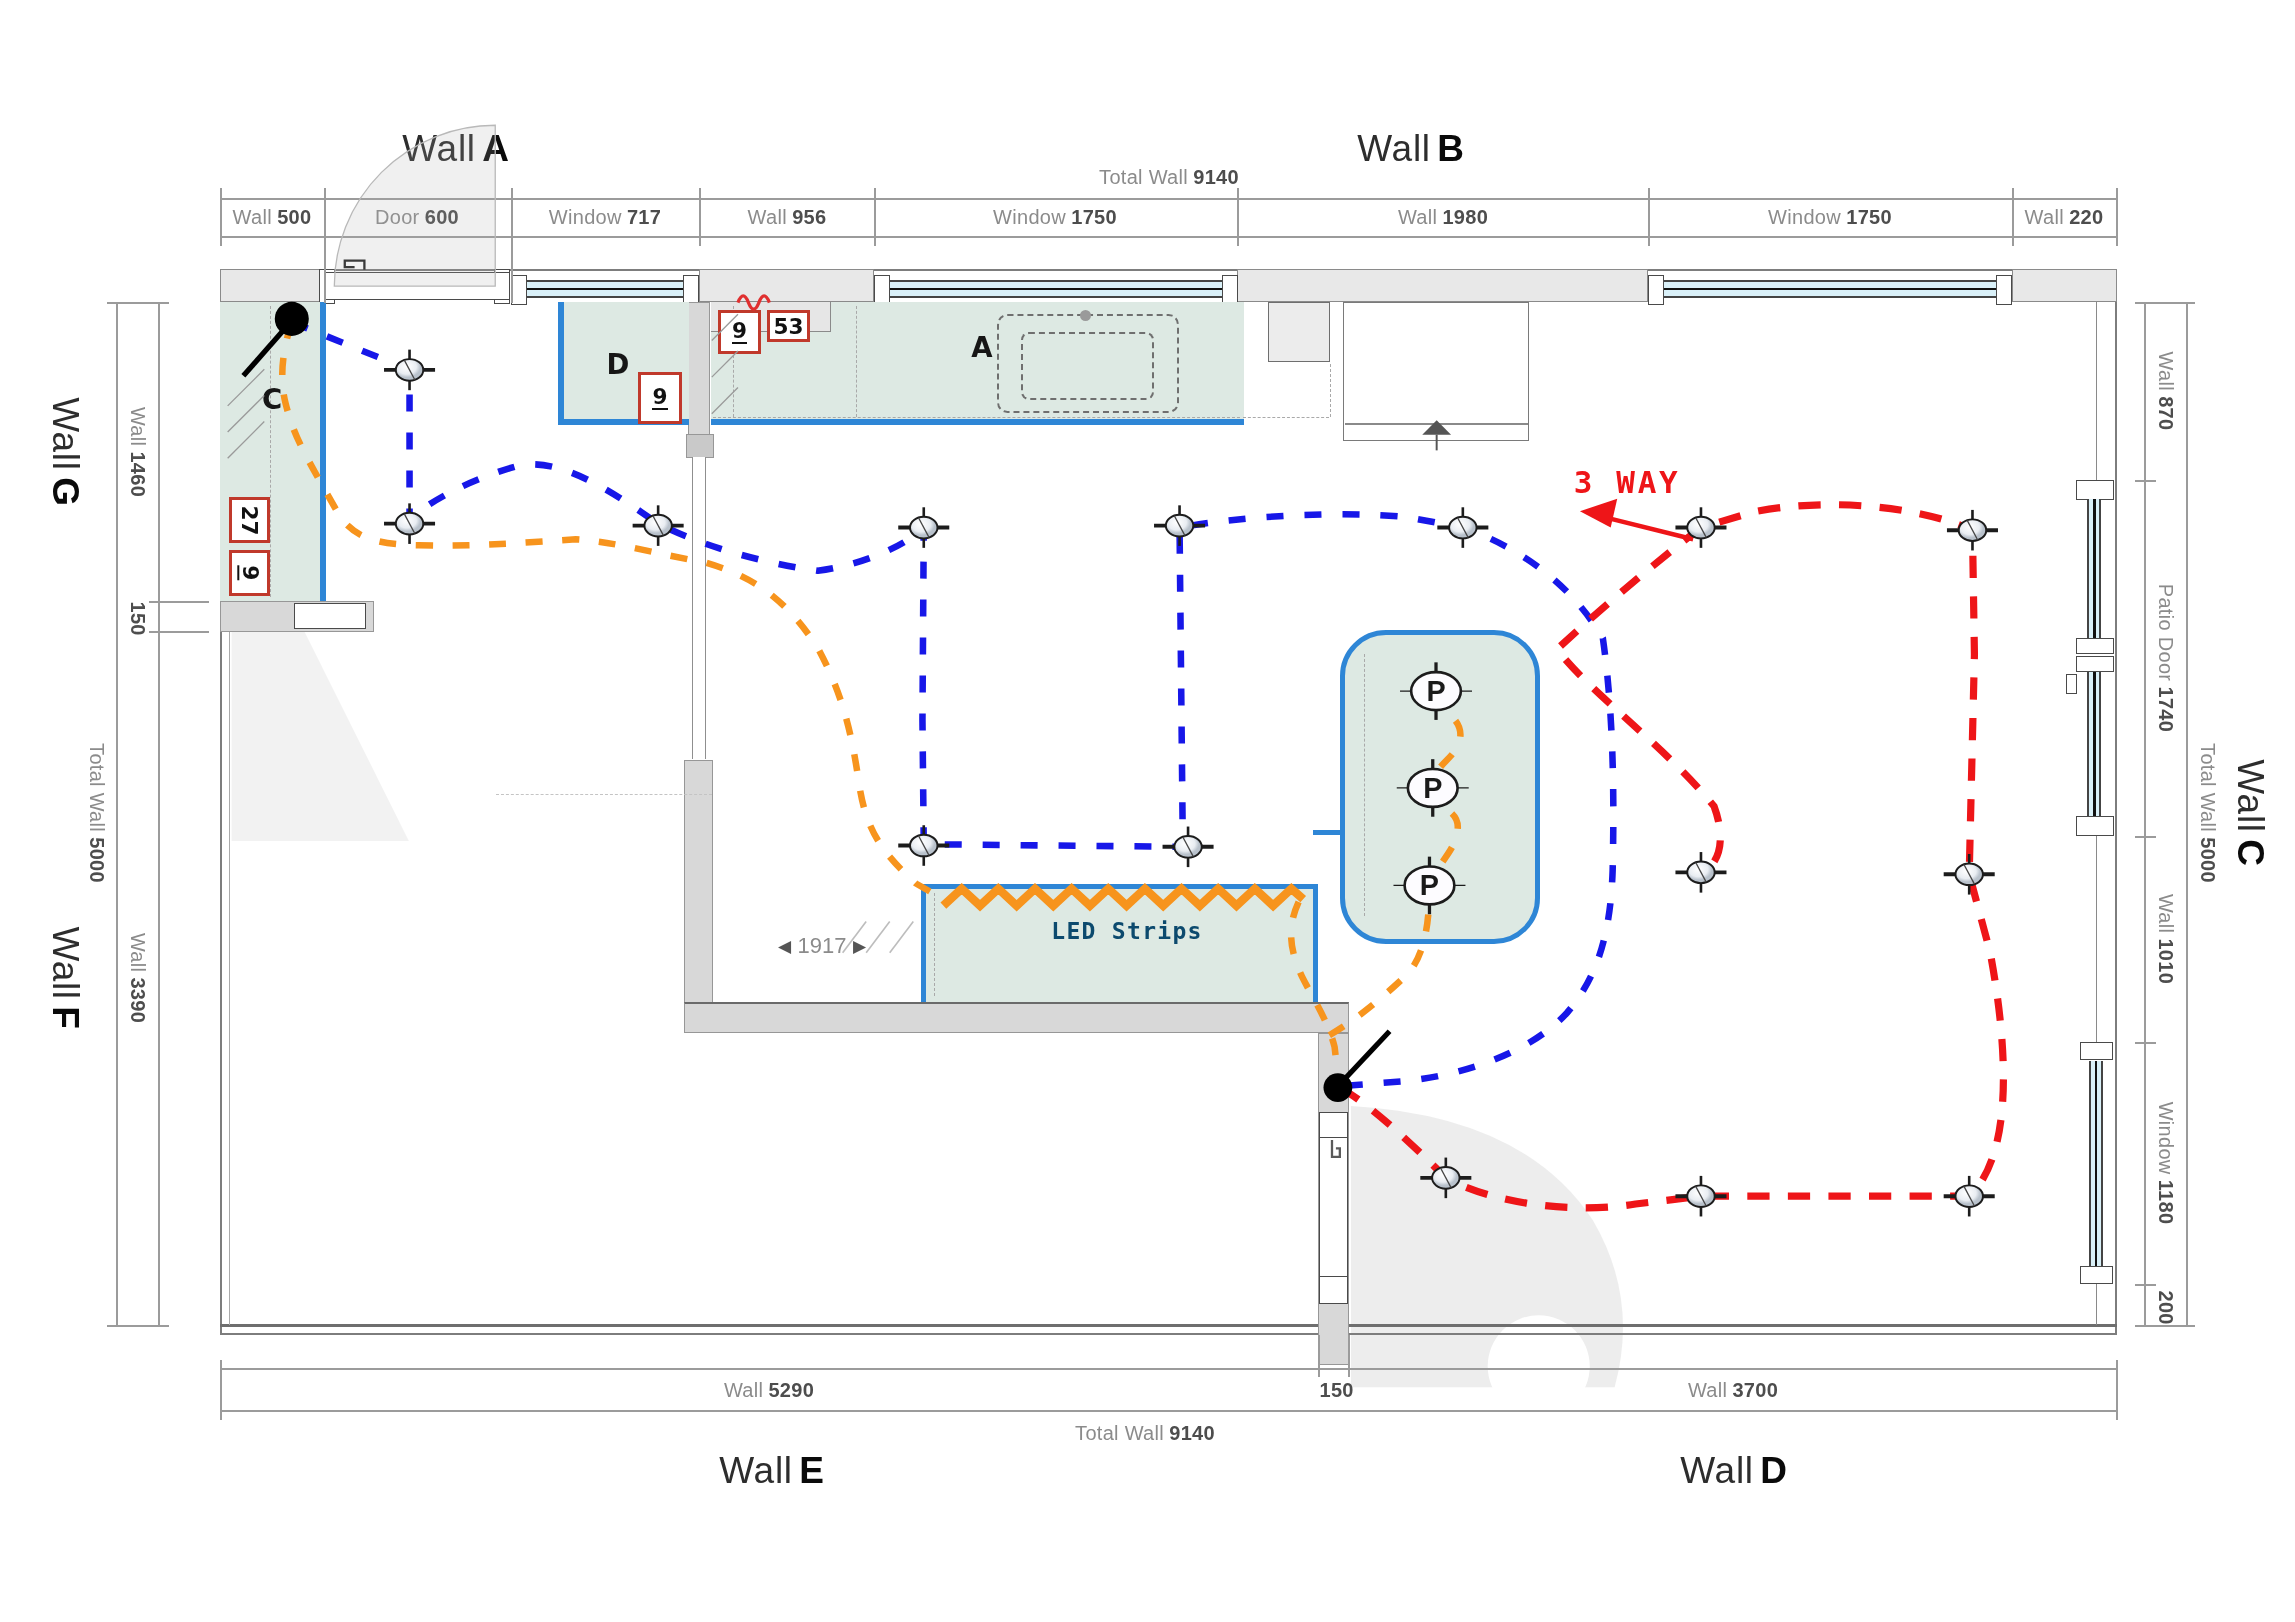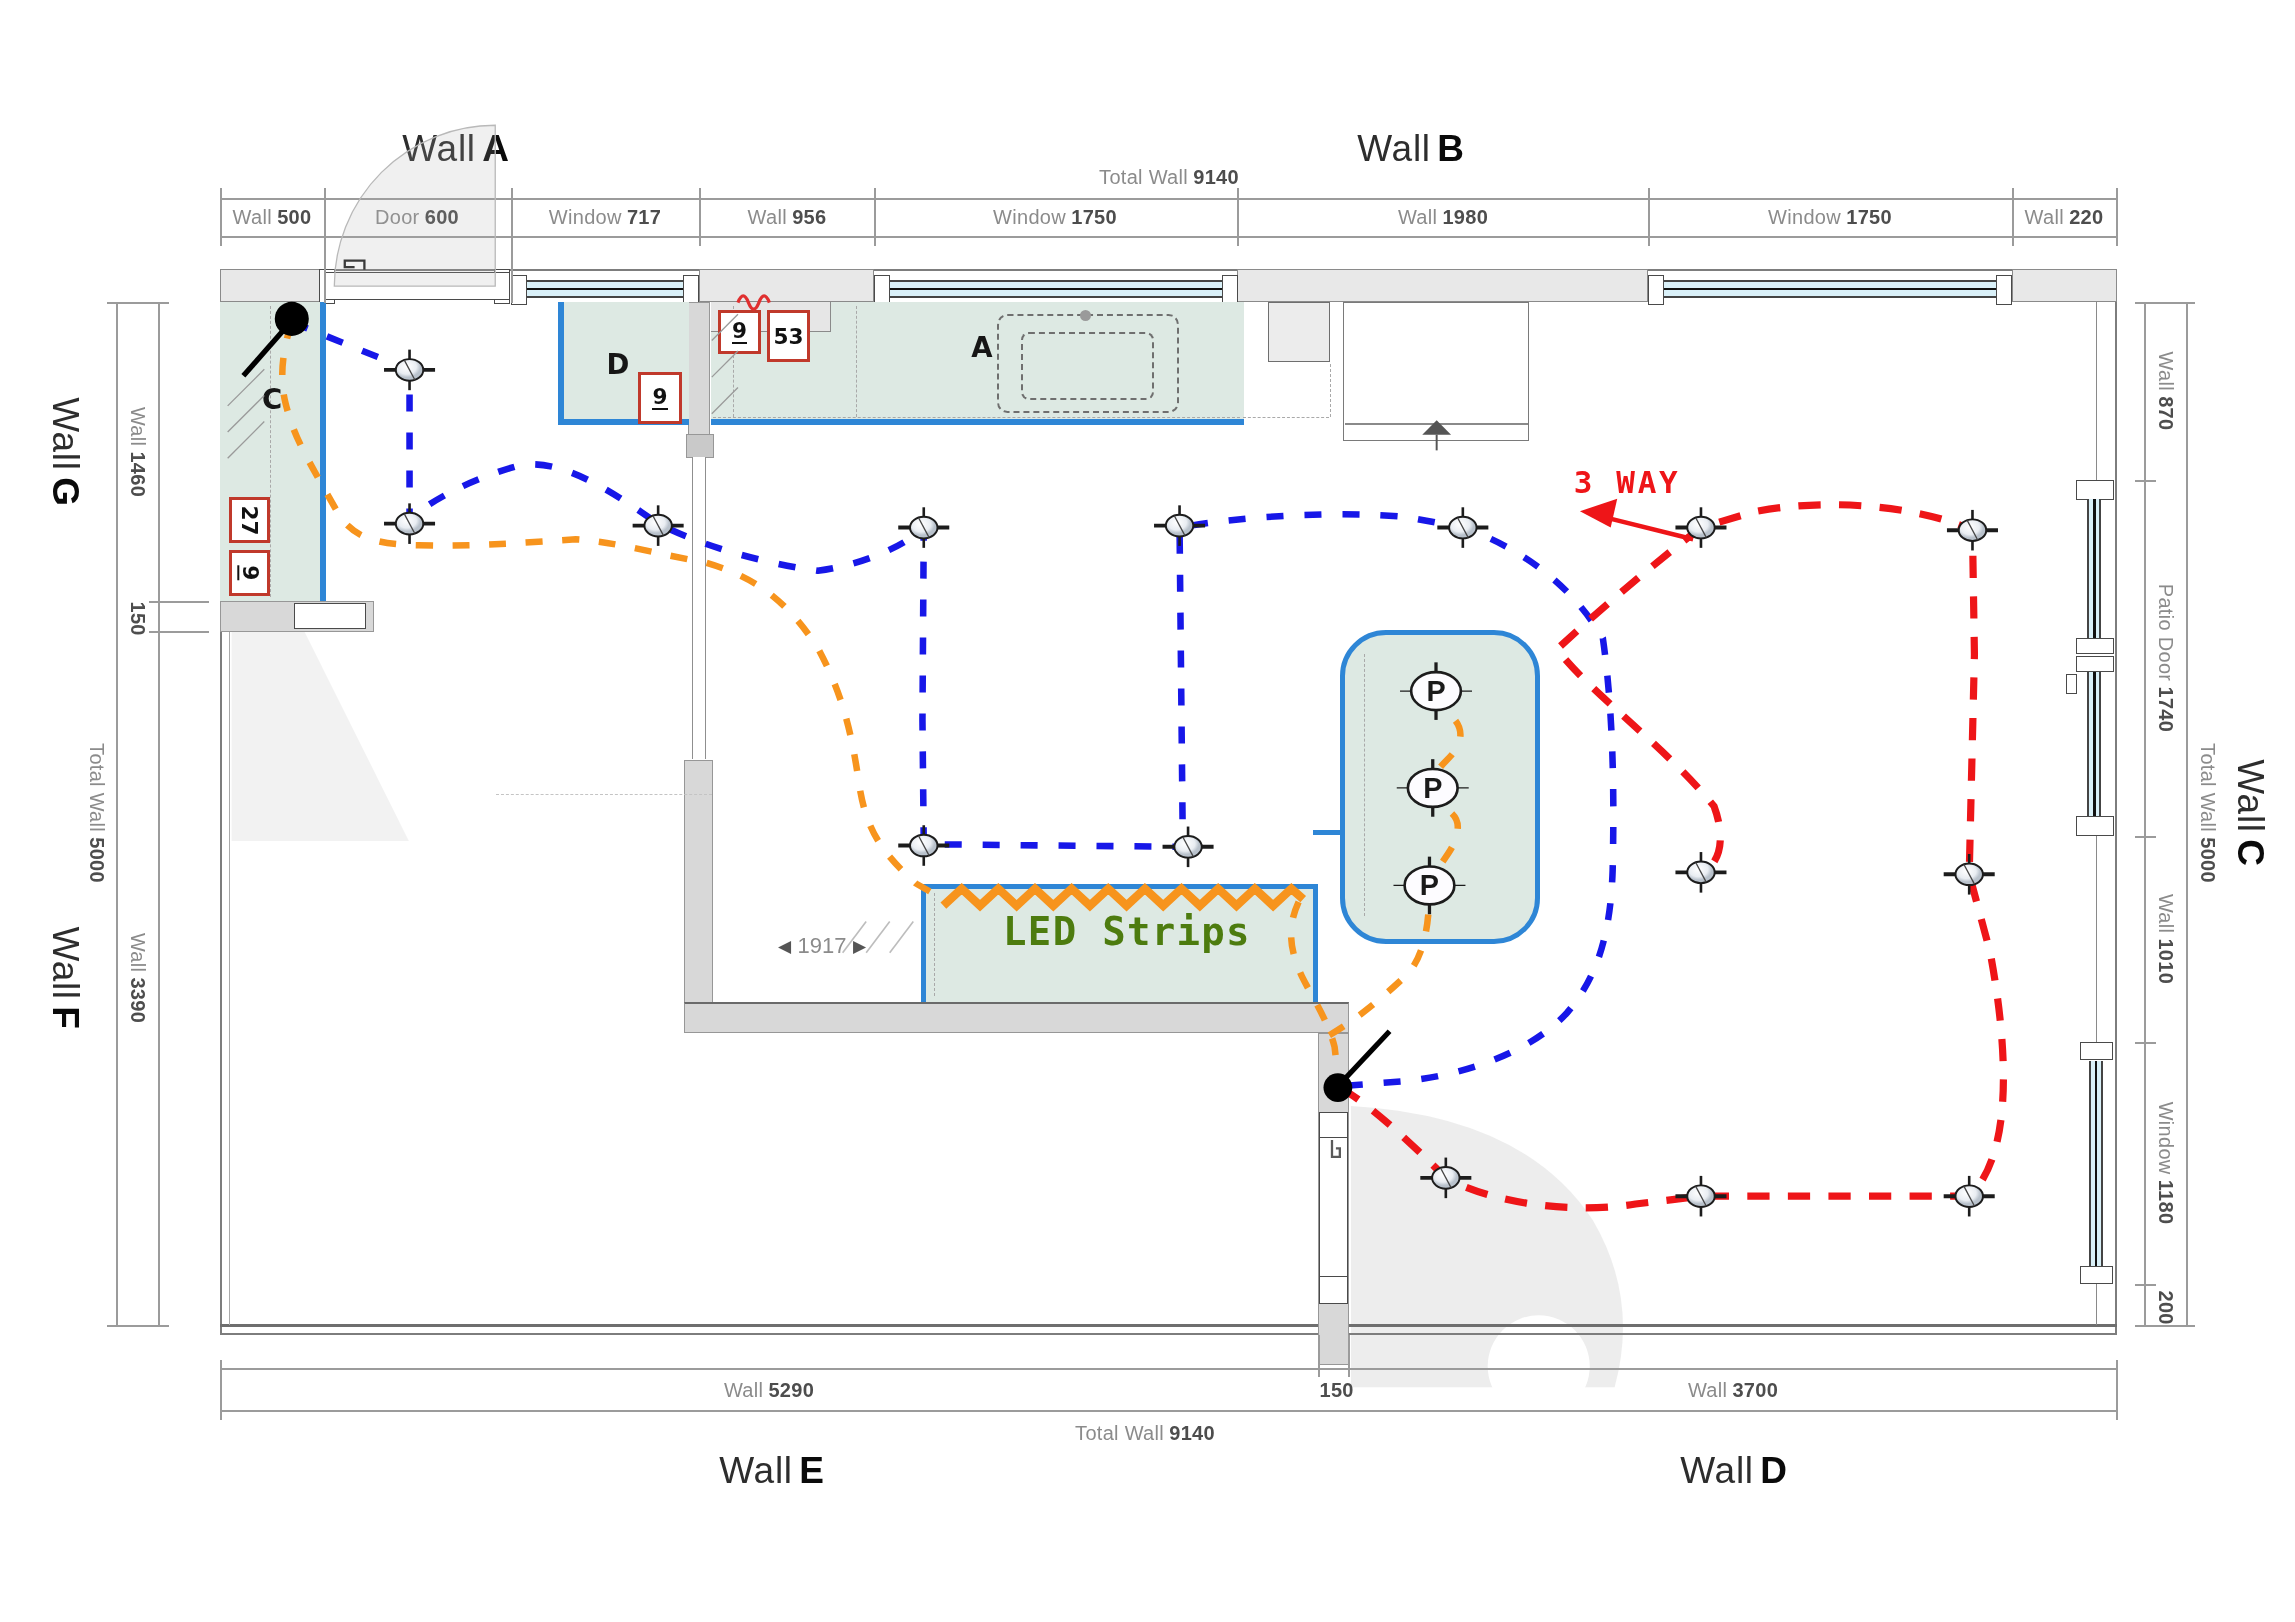--- a/index.html
+++ b/index.html
@@ -36,22 +36,22 @@
        display:flex;align-items:center;justify-content:center;
        font-family:"DejaVu Sans",sans-serif;font-size:21.6px;font-weight:700;color:#111;}
   .tag .u{border-bottom:2.6px solid #111;line-height:1.0;}
   .tag.rot span{transform:rotate(90deg);}
   
   .arealbl{position:absolute;transform:translate(-50%,-50%);font-size:27.5px;font-weight:700;
            color:#161616;font-family:"DejaVu Sans",sans-serif;}
   
   .ann-red{position:absolute;transform:translate(-50%,-50%);color:#ee1518;
            font-family:"DejaVu Sans Mono",monospace;font-weight:700;font-size:31px;letter-spacing:2.6px;white-space:nowrap;}
-  .ann-orange{position:absolute;transform:translate(-50%,-50%);color:#4d7c0f;
-           font-family:"DejaVu Sans Mono",monospace;font-weight:700;font-size:39px;letter-spacing:1.3px;white-space:nowrap;}
+  .ann-orange{position:absolute;transform:translate(-50%,-50%);color:#0c4a6e;
+           font-family:"DejaVu Sans Mono",monospace;font-weight:700;font-size:23px;letter-spacing:1.3px;white-space:nowrap;}
   .inner-dim{position:absolute;transform:translate(-50%,-50%);font-size:22px;color:#8b8b8b;
            display:flex;align-items:center;gap:6.5px;white-space:nowrap;}
   .inner-dim .arr{font-size:17px;color:#555;}
   .sink{position:absolute;border:2px dashed #6f6f6f;border-radius:10.5px;box-sizing:border-box;}
   svg{position:absolute;left:0;top:0;}
 </style>
 </head>
 <body>
 
 <div id="plan">
@@ -152,21 +152,21 @@
 
   <div class="tag rot" style="left:229px;top:497px;width:41px;height:46px;">
       <span>27</span>
     </div>
   <div class="tag rot" style="left:229px;top:550px;width:41px;height:46px;">
       <span class="u">9</span>
     </div>
   <div class="tag" style="left:718px;top:310px;width:43px;height:44px;">
       <span class="u">9</span>
     </div>
-  <div class="tag" style="left:767px;top:310px;width:43px;height:52px;">
+  <div class="tag" style="left:767px;top:310px;width:43px;height:32px;">
       <span>53</span>
     </div>
   <div class="tag" style="left:638px;top:372px;width:44px;height:52px;">
       <span class="u">9</span>
     </div>
 
   <div class="arealbl" style="left:272px;top:399px;">C</div>
   <div class="arealbl" style="left:618px;top:364px;">D</div>
   <div class="arealbl" style="left:982px;top:347px;">A</div>
 

